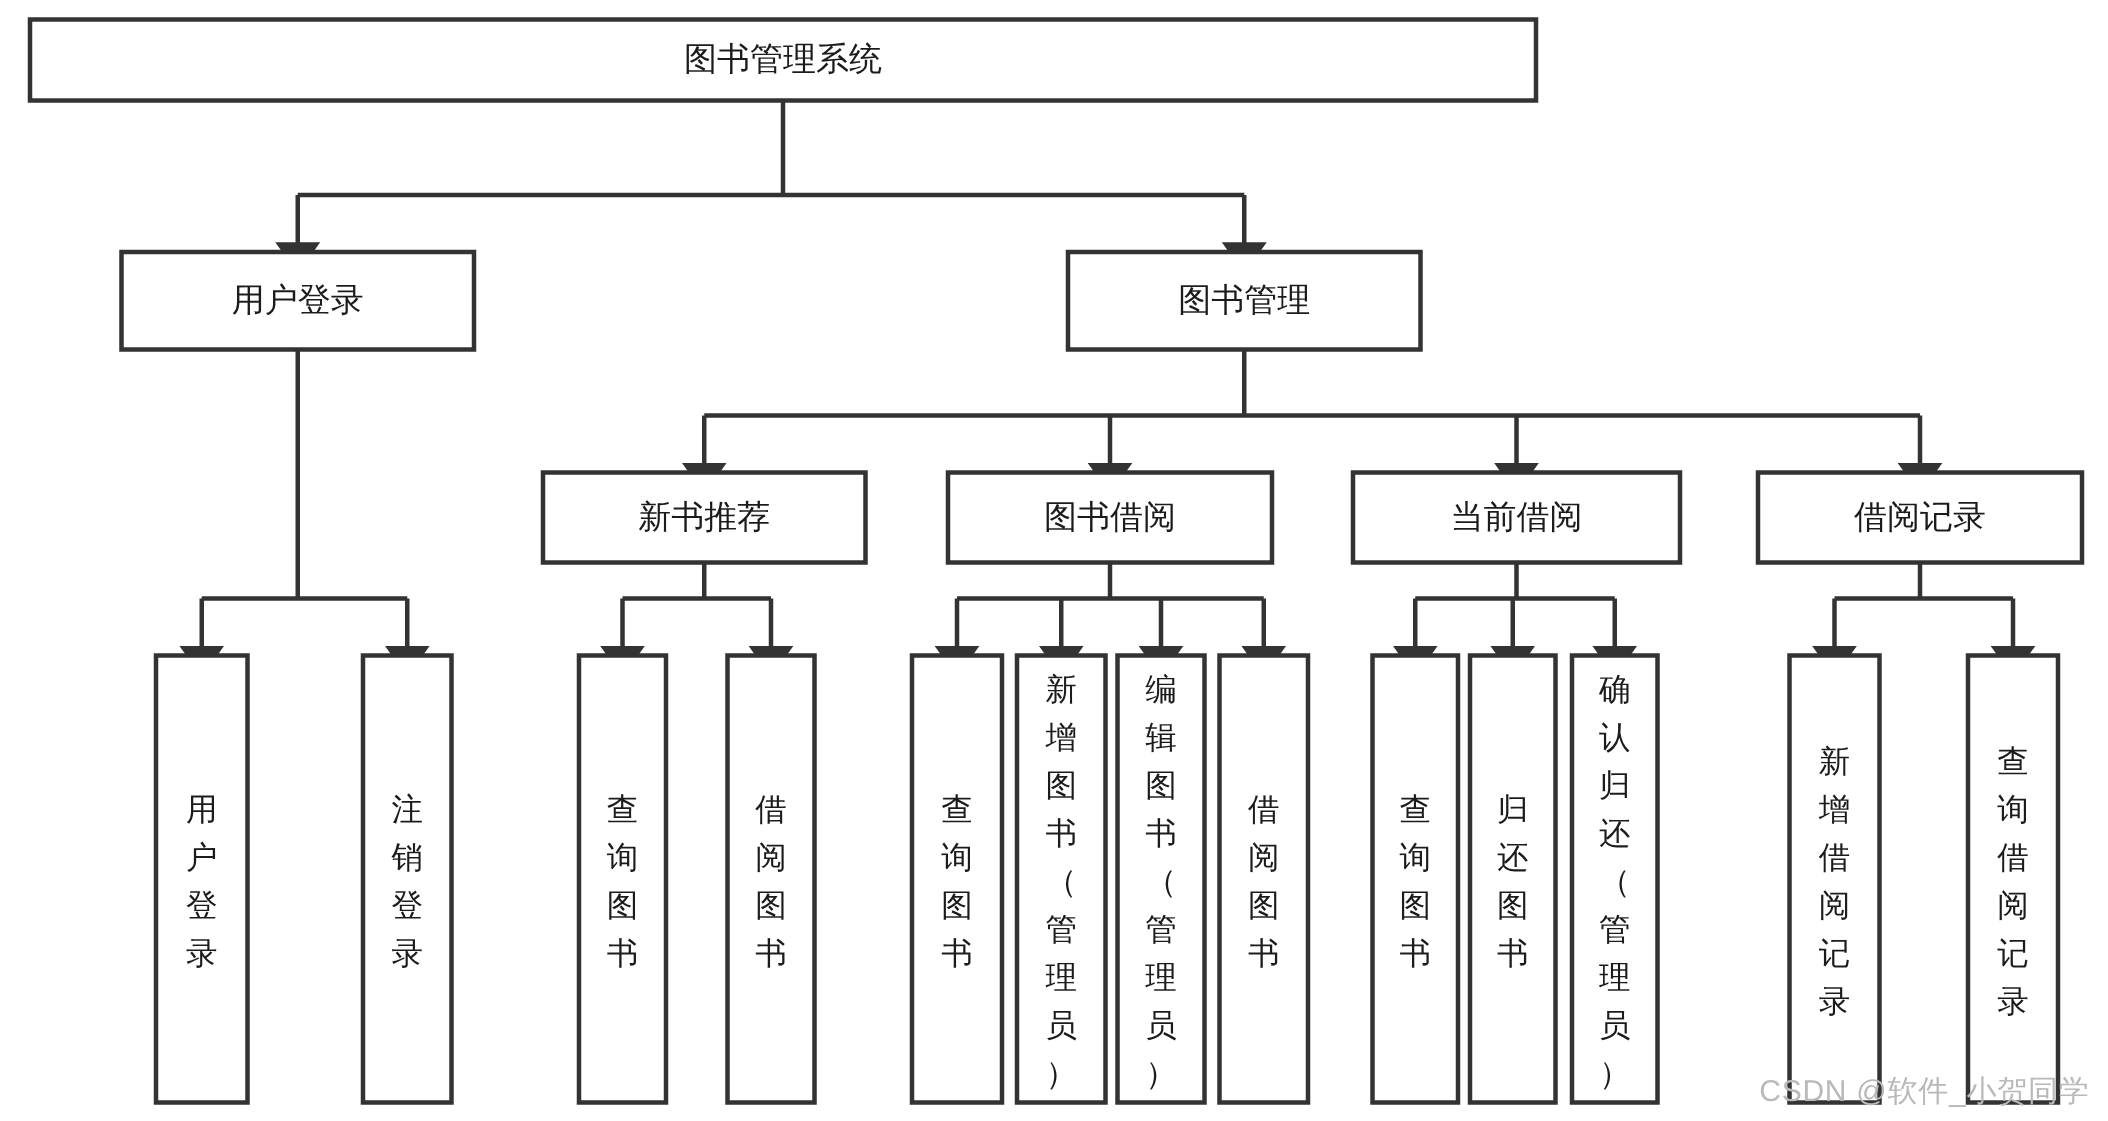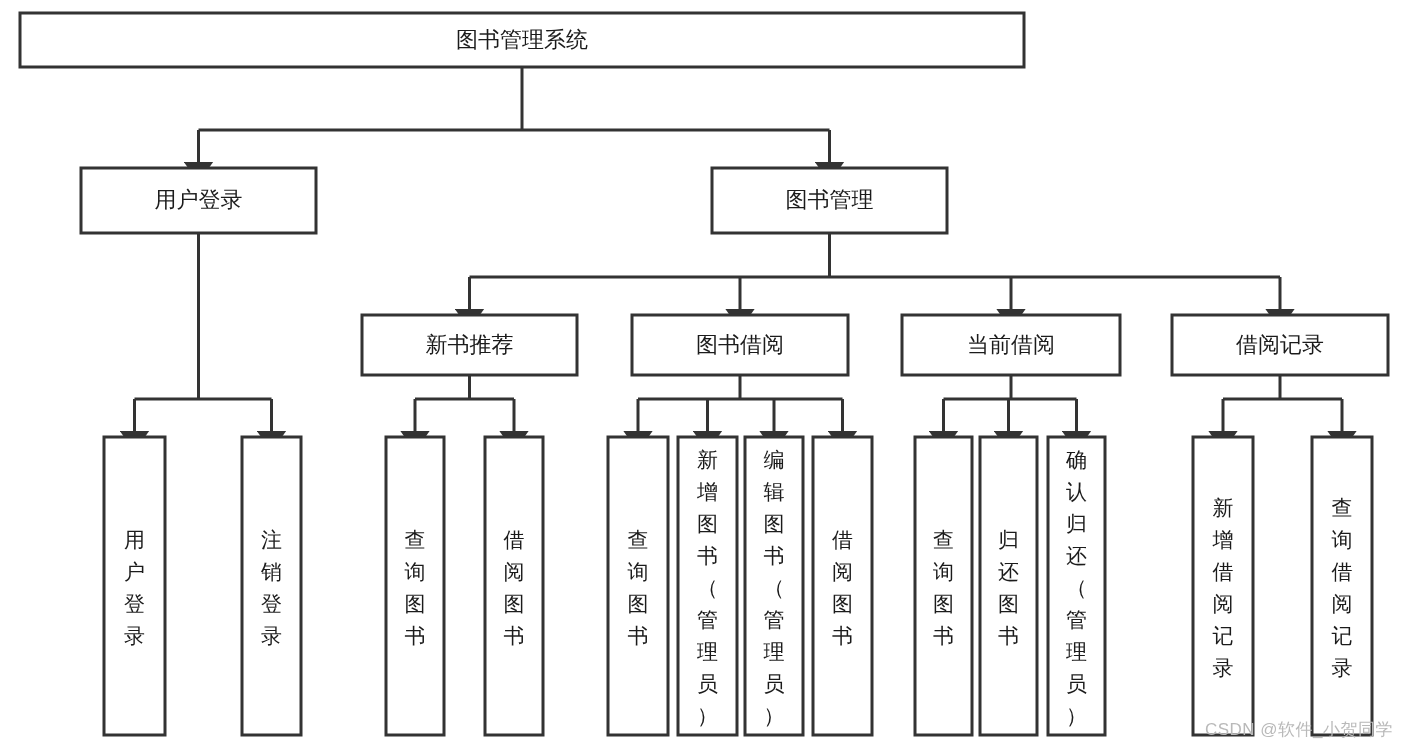--- a/index.html
+++ b/index.html
@@ -50,21 +50,21 @@
     stroke: #333333;
     stroke-width: 3;
     fill: none;
   }
   .watermark {
     position: absolute;
     right: 12px;
     bottom: 6px;
     color: #b9b9b9;
     font-family: "Liberation Sans", "DejaVu Sans", sans-serif;
-    font-size: 17px;
+    font-size: 20px;
     letter-spacing: 0.5px;
     white-space: nowrap;
     user-select: none;
   }
 </style>
 </head>
 <body>
 
 <div id="diagram-root">
   <svg class="diagram-canvas" viewBox="0 0 1405 747">

